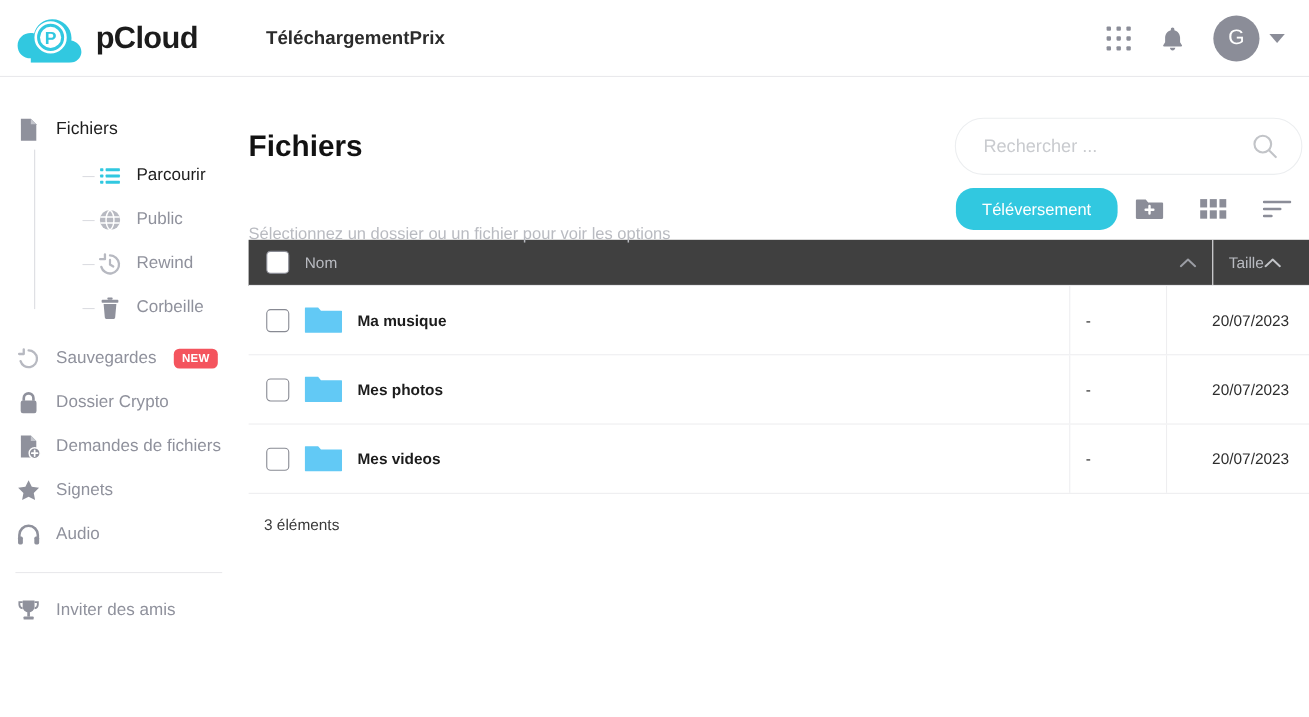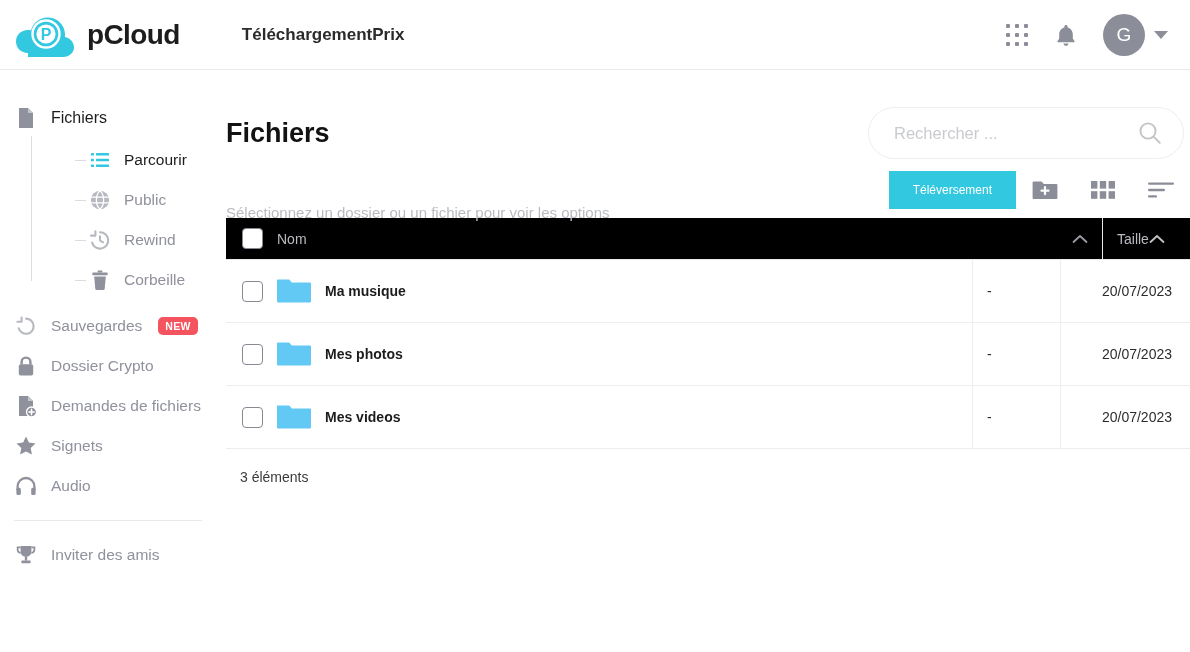--- a/index.html
+++ b/index.html
@@ -123,34 +123,34 @@
   .search-ico { width: 26px; height: 26px; flex: 0 0 26px; cursor: pointer; }
 
   .toolbar {
     display: flex; align-items: center;
     padding: 0 0 0 8px; height: 56px;
   }
   .toolbar-hint { font-size: 15px; color: #b9bbc1; margin-top: 45px; }
   .toolbar-actions { margin-left: auto; display: flex; align-items: center; gap: 0; }
   .btn-upload {
     background: #31c8e0; color: #fff; border: 0;
-    font-size: 12px; height: 38px; padding: 0 24px;
-    border-radius: 0; cursor: pointer;
+    font-size: 15px; height: 38px; padding: 0 24px;
+    border-radius: 16px; cursor: pointer;
     font-family: "Liberation Sans", sans-serif;
   }
   .tool-ico-btn {
     width: 58px; height: 40px; display: flex;
     align-items: center; justify-content: center; cursor: pointer;
   }
 
   
   .table { width: 100%; }
   .thead {
     display: flex; align-items: center;
-    background: #000000; height: 42px;
+    background: #404040; height: 42px;
     border-bottom: 1px solid #e9e9ec;
     margin-left: 8px;
   }
   .th { font-size: 14px; color: #b9bbc1; display: flex; align-items: center; }
   .th-name { flex: 1 1 auto; padding-left: 16px; gap: 14px; min-width: 0; }
   .th-size {
     flex: 0 0 88px; justify-content: flex-start;
     padding: 0 14px 0 14px; border-left: 1px solid #e9e9ec; height: 42px;
   }
   .th-mod {

